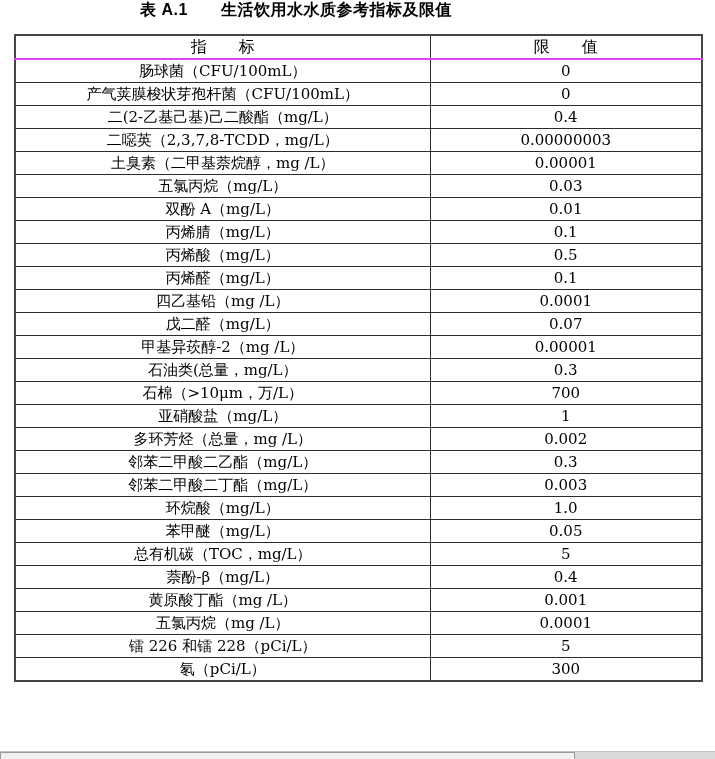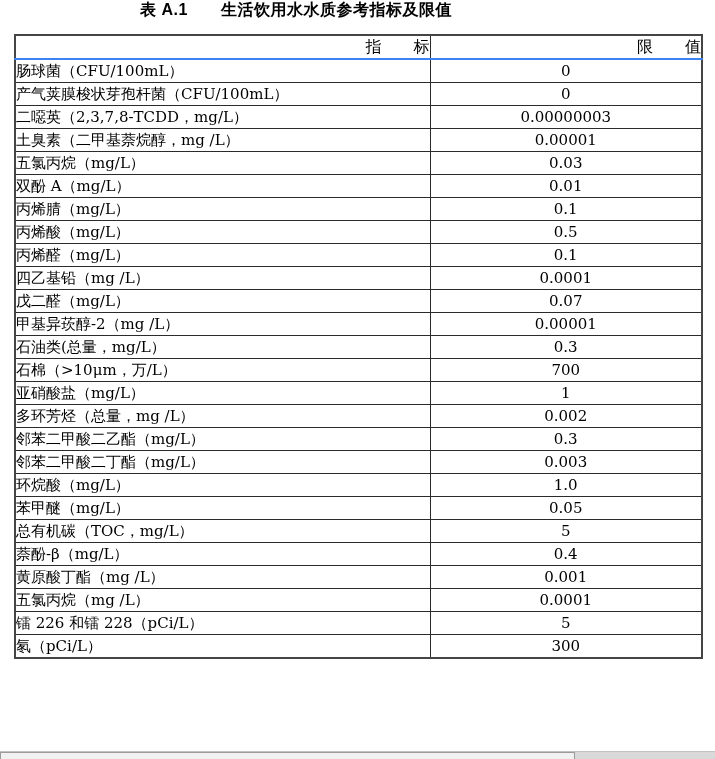--- a/index.html
+++ b/index.html
@@ -40,28 +40,28 @@
     border: 1px solid #2b2b2b;
     height: 22px;
     line-height: 22px;
     padding: 0;
     font-size: 15px;
     overflow: hidden;
     white-space: pre;
   }
   table.wq thead th {
     font-weight: normal;
-    text-align: right;
-    border-bottom: 2px solid #3b82f6;
+    text-align: center;
+    border-bottom: 2px solid #d946ef;
     font-size: 16px;
   }
   col.c1 { width: 415px; }
   col.c2 { width: 272px; }
   td.ind {
-    text-align: left;
+    text-align: center;
     padding-left: 6px;
   }
   td.lim {
     text-align: center;
   }
   .hscrollbar {
     position: absolute;
     left: 0;
     bottom: 0;
     width: 715px;
@@ -101,20 +101,24 @@
   <tr>
     <td class="ind">肠球菌（CFU/100mL）</td>
     <td class="lim">0</td>
   </tr>
 
   <tr>
     <td class="ind">产气荚膜梭状芽孢杆菌（CFU/100mL）</td>
     <td class="lim">0</td>
   </tr>
 
+  <tr>
+    <td class="ind">二(2-乙基己基)己二酸酯（mg/L）</td>
+    <td class="lim">0.4</td>
+  </tr>
 
 
   <tr>
     <td class="ind">二噁英（2,3,7,8-TCDD，mg/L）</td>
     <td class="lim">0.00000003</td>
   </tr>
 
   <tr>
     <td class="ind">土臭素（二甲基萘烷醇，mg /L）</td>
     <td class="lim">0.00001</td>

